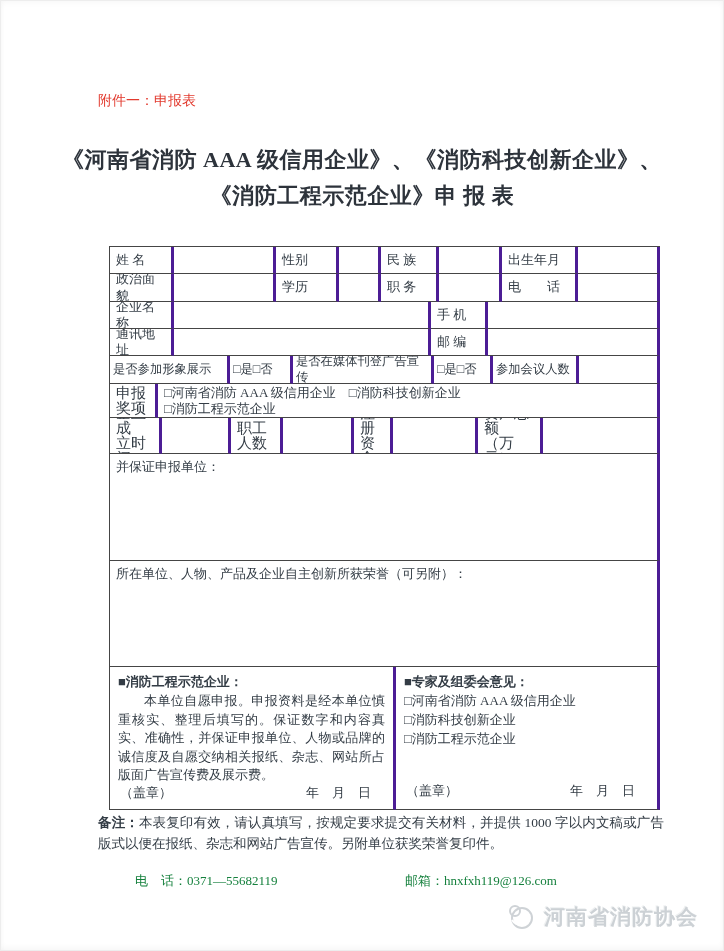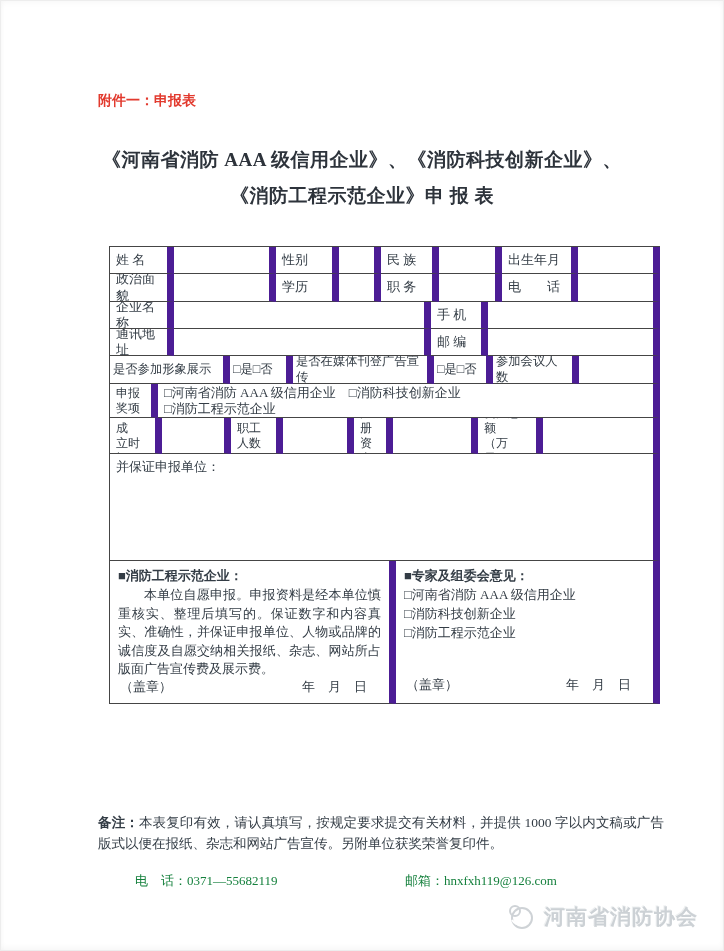--- a/index.html
+++ b/index.html
@@ -1,28 +1,28 @@
 <!DOCTYPE html>
 <html><head>
 <meta charset="utf-8">
 <style>
   html,body{margin:0;padding:0;background:#ffffff;}
   .page{
     position:relative;width:724px;height:951px;background:#ffffff;overflow:hidden;
     font-family:"Liberation Serif","DejaVu Serif",serif;color:#333c45;
     box-shadow:inset 0 0 0 1px #ededed, inset 0 3px 6px rgba(0,0,0,0.03), inset 0 -3px 6px rgba(0,0,0,0.04);
   }
-  .attach{position:absolute;left:98px;top:92px;font-size:14px;font-weight:bold;color:#e23a2e;text-align:right;}
+  .attach{position:absolute;left:98px;top:92px;font-size:14px;font-weight:normal;color:#e23a2e;text-align:right;}
   .title{position:absolute;left:0;top:142px;width:724px;text-align:center;
-         font-size:19px;font-weight:bold;color:#2d333b;line-height:36px;letter-spacing:0.5px;}
+         font-size:22px;font-weight:bold;color:#2d333b;line-height:36px;letter-spacing:0.5px;}
   .tbl{position:absolute;left:109px;top:246px;width:550px;border-top:1px solid #454545;border-left:1px solid #454545;}
   .row{display:flex;}
-  .c{box-sizing:border-box;border-right:7px solid #4c1d95;border-bottom:1px solid #454545;
+  .c{box-sizing:border-box;border-right:3px solid #4c1d95;border-bottom:1px solid #454545;
      display:flex;align-items:center;padding:0 6px;font-size:13px;overflow:hidden;line-height:1.25;}
-  .ml{white-space:pre-line;font-size:12px;line-height:15px;}
+  .ml{white-space:pre-line;font-size:15px;line-height:15px;}
   .top{align-items:flex-start;padding-top:5px;}
   .tight{padding:0 3px;font-size:12.3px;}
   .blockcell{flex-direction:column;align-items:stretch;justify-content:flex-start;padding:6px 8px 8px 8px;}
   .blocktitle{font-weight:bold;font-size:13px;line-height:18px;}
   .blockbody{font-size:13px;line-height:18.5px;text-indent:2em;text-align:justify;margin-top:1px;}
   .blockopts{font-size:13px;line-height:19px;white-space:pre-line;}
   .spacer{flex:1;}
   .sealline{display:flex;justify-content:space-between;align-items:flex-start;font-size:13px;padding:0 14px 2px 2px;}
   .note{position:absolute;left:98px;top:812px;width:566px;font-size:13.5px;line-height:21px;text-align:justify;}
   .note .b{font-weight:bold;}
@@ -114,20 +114,25 @@
 （万元）</div>
       <div class="c" style="flex:1"></div>
     </div>
 
     <div class="row" style="height:107px">
       <div class="c top" style="flex:1">
         <span>并保证申报单位：</span>
       </div>
     </div>
 
+    <div class="row" style="height:106px">
+      <div class="c top" style="flex:1">
+        <span>所在单位、人物、产品及企业自主创新所获荣誉（可另附）：</span>
+      </div>
+    </div>
 
     <div class="row" style="height:143px">
       <div class="c blockcell" style="width:286px">
         <div class="blocktitle">■消防工程示范企业：</div>
         <div class="blockbody">本单位自愿申报。申报资料是经本单位慎重核实、整理后填写的。保证数字和内容真实、准确性，并保证申报单位、人物或品牌的诚信度及自愿交纳相关报纸、杂志、网站所占版面广告宣传费及展示费。</div>
         <div class="spacer"></div>
         <div class="sealline">
           <span>（盖章）</span>
           <span>年　月　日</span>
         </div>

